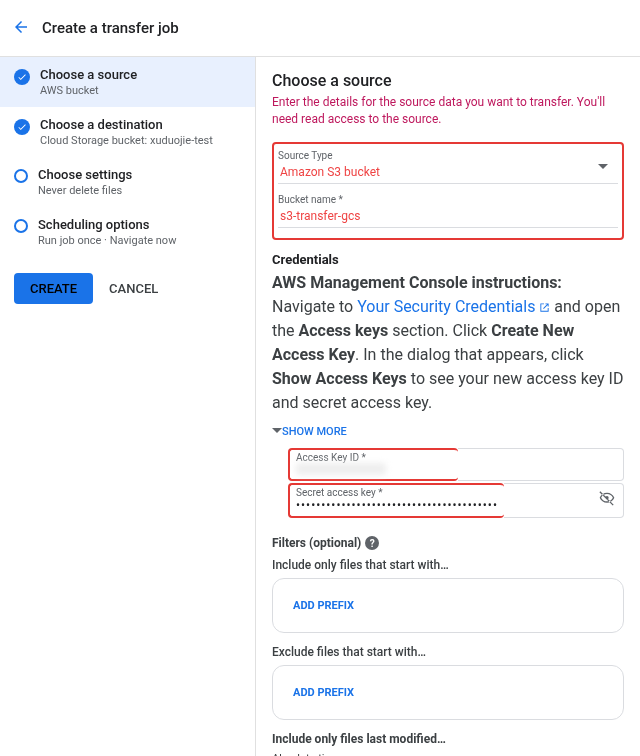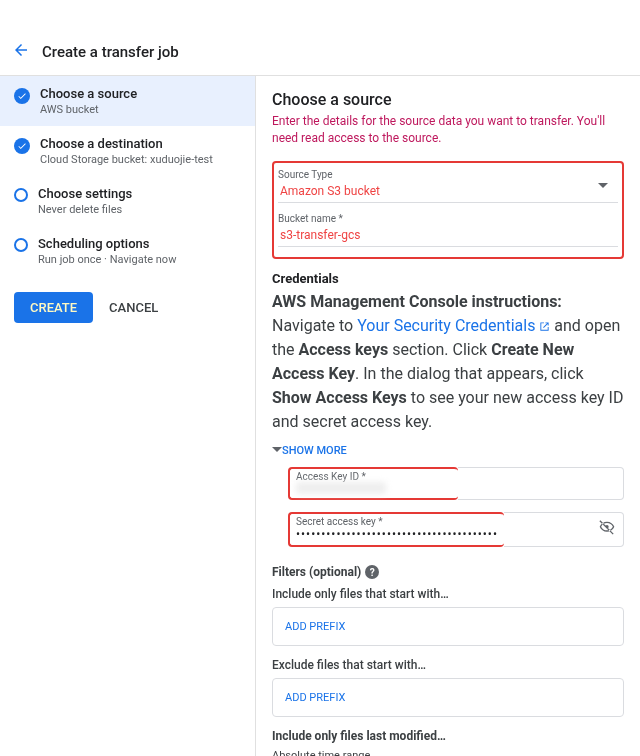--- a/index.html
+++ b/index.html
@@ -1,60 +1,60 @@
 <!DOCTYPE html>
 <html><head>
 <meta charset="utf-8">
 <style>
 * { margin: 0; padding: 0; box-sizing: border-box; font-family: Roboto, Arial, sans-serif; }
 body { width: 640px; height: 756px; background: #fff; color: #202124; font-size: 13px; overflow: hidden; }
-.header { display: flex; align-items: center; height: 48px; padding: 0 12px; border-bottom: 1px solid #e0e0e0; margin-top: 28px; }
+.header { display: flex; align-items: center; height: 57px; padding: 0 12px; border-bottom: 1px solid #e0e0e0; }
 .back-btn { color: #1a73e8; cursor: pointer; margin-right: 12px; }
 .header-title { font-size: 15px; font-weight: 500; }
 .layout { display: flex; height: calc(100% - 40px); }
 .sidebar { width: 256px; border-right: 1px solid #e0e0e0; display: flex; flex-direction: column; }
 .steps { flex: 0 0 auto; }
 .step { display: flex; align-items: flex-start; gap: 10px; padding: 10px 14px; cursor: pointer; }
 .step.active { background: #e8f0fe; }
 .step-check { width: 16px; height: 16px; border-radius: 50%; background: #1a73e8; display: flex; align-items: center; justify-content: center; flex-shrink: 0; margin-top: 2px; }
 .step-check.hollow { background: #fff; border: 2px solid #1a73e8; width: 14px; height: 14px; }
 .step-check svg { width: 10px; height: 10px; fill: #fff; }
 .step-text { display: flex; flex-direction: column; }
 .step-title { font-size: 13px; font-weight: 500; color: #202124; }
 .step-sub { font-size: 11px; color: #5f6368; margin-top: 2px; }
 .sidebar-actions { padding: 16px 14px; display: flex; gap: 16px; align-items: center; }
-.btn-primary { background: #1a73e8; color: #fef9c3; border: none; font-size: 13px; font-weight: 500; padding: 8px 16px; border-radius: 4px; cursor: pointer; }
+.btn-primary { background: #1a73e8; color: #000000; border: none; font-size: 13px; font-weight: 500; padding: 8px 16px; border-radius: 4px; cursor: pointer; }
 .btn-text { background: none; border: none; font-size: 13px; font-weight: 500; color: #3c4043; cursor: pointer; }
 .main { flex: 1; overflow-y: auto; padding: 14px 16px 40px 16px; }
 .section-h { font-size: 16px; font-weight: 500; margin-bottom: 4px; }
 .desc { font-size: 12px; color: #be185d; line-height: 1.4; margin-bottom: 14px; }
 .redbox { border: 2px solid #e53935; border-radius: 4px; padding: 0 4px; margin-bottom: 12px; }
 .field { position: relative; margin: 6px 0 10px 0; }
 .field-label { font-size: 10px; color: #5f6368; }
 .select, .input { width: 100%; border: none; border-bottom: 1px solid #dadce0; background: transparent; font-size: 12px; padding: 4px 20px 4px 2px; color: #ef4444; }
 .outlined { width: 100%; border: 1px solid #dadce0; border-radius: 4px; background: #fff; font-size: 12px; padding: 10px 28px 10px 1px; color: #202124; }
 .outlined.placeholder { color: #000000; }
 .chev { position: absolute; right: 8px; top: 50%; transform: translateY(-50%); pointer-events: none; }
 .full-chev { position: absolute; right: 10px; top: 10px; pointer-events: none; }
 .sub-h { font-size: 13px; font-weight: 700; margin: 10px 0 4px; }
 .cred-text { font-size: 16px; color: #3c4043; line-height: 1.5; margin-bottom: 10px; }
 .link { color: #1a73e8; text-decoration: none; }
 .show-toggle { color: #1a73e8; font-size: 11px; font-weight: 500; display: flex; align-items: center; gap: 0; cursor: pointer; margin: 10px 0; }
 .field-outer { border: 1px solid #dadce0; border-radius: 0 4px 4px 0; border-left: none; padding: 4px 8px; position: relative; }
 .redbox2 { border: 2px solid #e53935; border-radius: 4px; border-right: none; }
-.cred-row { display: flex; margin-bottom: 12px; padding-left: 16px; }
+.cred-row { display: flex; margin-bottom: 2px; padding-left: 16px; }
 .cred-row .redbox2 { flex: 0 0 170px; padding: 2px 6px 4px 6px; }
 .cred-row .field-outer { flex: 1; }
 .blur { filter: blur(3px); background: #eee; height: 12px; width: 90px; border-radius: 2px; }
 .dots { letter-spacing: 1px; font-size: 12px; }
 .eye { position: absolute; right: 8px; top: 6px; cursor: pointer; }
 .label-row { font-size: 12px; color: #3c4043; margin: 8px 0 6px; font-weight: 500; }
 .label-row.bold { font-weight: 700; }
 .help-icon { display: inline-flex; width: 14px; height: 14px; border-radius: 50%; background: #5f6368; color: #fff; font-size: 10px; align-items: center; justify-content: center; margin-left: 4px; }
-.add-prefix { border: 1px solid #dadce0; border-radius: 4px; padding: 12px; color: #1a73e8; font-size: 11px; font-weight: 400; cursor: pointer; margin-bottom: 12px; }
+.add-prefix { border: 1px solid #dadce0; border-radius: 12px; padding: 20px; color: #1a73e8; font-size: 11px; font-weight: 700; cursor: pointer; margin-bottom: 12px; }
 .row2 { display: flex; gap: 12px; margin-bottom: 12px; }
 .row2 > div { flex: 1; position: relative; }
 .sub-label { font-size: 11px; color: #3c4043; margin: 6px 0 6px; }
 svg.caret { width: 10px; height: 10px; fill: #5f6368; }
 svg.cal { width: 14px; height: 14px; fill: #5f6368; }
 svg.ext { width: 11px; height: 11px; fill: #1a73e8; vertical-align: -1px; }
 </style>
 </head>
 <body>
 

